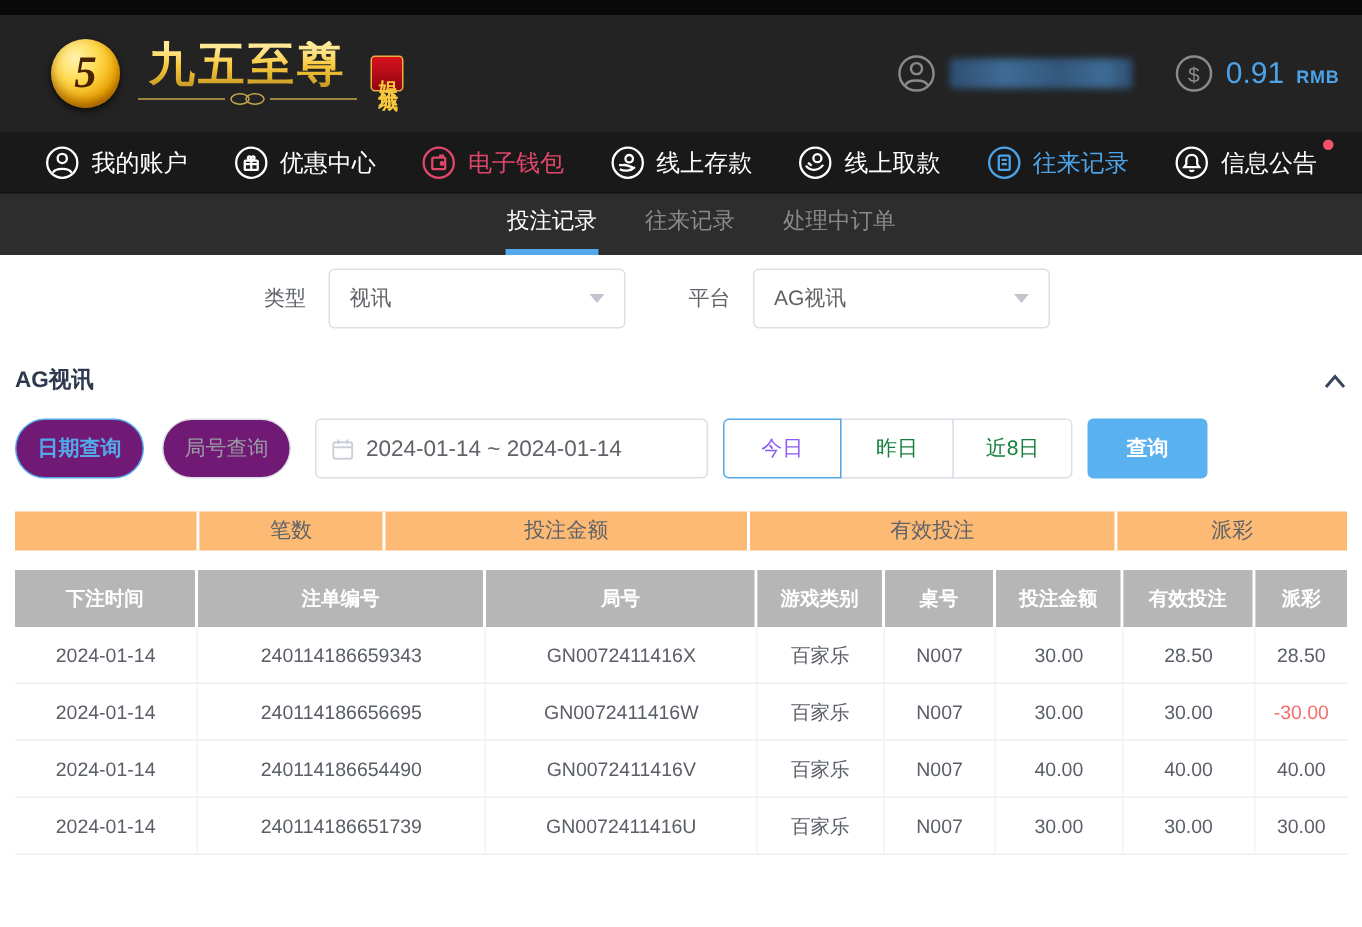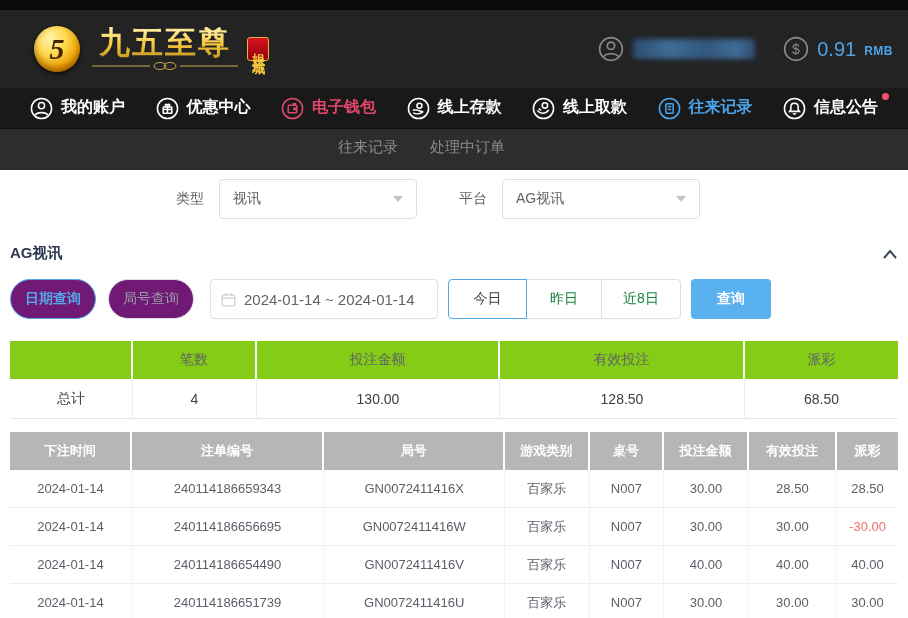--- a/index.html
+++ b/index.html
@@ -30,22 +30,22 @@
   .blur-name { width: 122px; height: 20px; border-radius: 3px;
     background: linear-gradient(90deg,#2e4d6f,#3e6b95 30%,#33587d 60%,#3e6b95 85%,#2e4d6f);
     filter: blur(2.5px); }
   .balance-box { display: flex; align-items: center; gap: 8px; }
   .balance-amount { font-size: 20px; color: #4da3e8; }
   .balance-cur { font-size: 12px; font-weight: bold; color: #4da3e8; letter-spacing: .5px; padding-top: 4px; }
 
   
   .nav { height: 40px; background: #191919; display: flex; align-items: center;
     justify-content: space-between; padding: 0 30px; }
-  .nav-item { display: flex; align-items: flex-start; gap: 8px; color: #fff; font-size: 16px;
-    font-weight: bold; position: relative; cursor: pointer; white-space: nowrap; }
+  .nav-item { display: flex; align-items: flex-end; gap: 8px; color: #fff; font-size: 16px;
+    font-weight: normal; position: relative; cursor: pointer; white-space: nowrap; }
   .nav-item.red { color: #e0476b; }
   .nav-item.blue { color: #4da3e8; }
   .nav-dot { position: absolute; top: -4px; right: -11px; width: 7px; height: 7px;
     border-radius: 50%; background: #f4516c; }
   .cicon { flex: 0 0 auto; }
 
   
   .subtabs { height: 42px; background: #2d2d2d; border-top: 1px solid #111;
     display: flex; align-items: stretch; padding-left: 337px; gap: 30px; }
   .subtab { display: flex; align-items: center; font-size: 15px; color: #8a8a8a;
@@ -67,38 +67,38 @@
     justify-content: space-between; }
   .section-title { font-size: 15px; font-weight: bold; color: #2e3950; }
 
   
   .query-row { margin: 0 10px; height: 40px; display: flex; align-items: center; }
   .btn-pill { height: 40px; width: 86px; border-radius: 20px; border: 1px solid #dcdfe6;
     background: #701a75; display: flex; align-items: center; justify-content: center;
     font-size: 14px; cursor: pointer; }
   .btn-pill.active-blue { border-color: #53a8e9; color: #53a8e9; font-weight: bold; }
   .btn-pill.muted { color: #9a9da3; margin-left: 12px; }
-  .date-input { margin-left: 16px; width: 228px; height: 40px; border: 1px solid #dcdfe6;
+  .date-input { margin-left: 16px; width: 262px; height: 40px; border: 1px solid #dcdfe6;
     border-radius: 4px; display: flex; align-items: center; gap: 8px; padding: 0 10px;
     font-size: 15px; color: #5f6368; cursor: pointer; background: #fff; }
   .btn-group { margin-left: 10px; display: flex; }
   .btn-seg { height: 40px; border: 1px solid #dcdfe6; background: #fff; color: #15803d;
     font-size: 14px; display: flex; align-items: center; justify-content: center;
     cursor: pointer; margin-left: -1px; position: relative; }
   .btn-seg.w1 { width: 79px; } .btn-seg.w2 { width: 76px; } .btn-seg.w3 { width: 80px; }
   .btn-seg.first { border-radius: 4px 0 0 4px; margin-left: 0; }
   .btn-seg.last { border-radius: 0 4px 4px 0; }
-  .btn-seg.active { color: #404040; border-color: #53a8e9; z-index: 2; }
+  .btn-seg.active { color: #8b5cf6; border-color: #53a8e9; z-index: 2; }
   .btn-search { margin-left: 10px; width: 80px; height: 40px; background: #5ab1ef;
     border: none; border-radius: 4px; color: #fff; font-size: 14px; font-weight: bold; cursor: pointer; }
 
   
   .summary-table { margin: 22px 10px 0; }
   .sum-header, .sum-row { display: flex; }
-  .sum-hcell { background: #84cc16; height: 38px; display: flex; align-items: center;
+  .sum-hcell { background: #fdba74; height: 26px; display: flex; align-items: center;
     justify-content: center; font-size: 14px; color: #5f6368; border-right: 2px solid #fff; }
   .sum-hcell:last-child { border-right: none; }
   .sum-row { height: 40px; border-bottom: 1px solid #e4e7ed; }
   .sum-cell { display: flex; align-items: center; justify-content: center; font-size: 14px;
     color: #3c4048; border-right: 1px solid #ebeef5; }
   .sum-cell:last-child { border-right: none; }
   .sc0 { width: 123px; } .sc1 { width: 124px; } .sc2 { width: 243px; }
   .sc3 { width: 245px; } .sc4 { width: 153px; }
 
   
@@ -217,20 +217,21 @@
       <circle cx="12" cy="12" r="10.5"></circle>
       <path d="M12 6.5c-2.4 0-3.8 1.8-3.8 3.8v2.7L6.8 15h10.4l-1.4-2v-2.7c0-2-1.4-3.8-3.8-3.8z"></path>
       <path d="M10.7 16.8c.3 1.4 2.3 1.4 2.6 0"></path>
     </svg>
     <span>信息公告</span>
     <span class="nav-dot"></span>
   </div>
 </div>
 
 <div class="subtabs">
+  <div class="subtab active">投注记录</div>
   <div class="subtab">往来记录</div>
   <div class="subtab">处理中订单</div>
 </div>
 
 <div class="filter-row">
   <span class="filter-label">类型</span>
   <div class="select">
     <span>视讯</span>
     <span class="caret-down"></span>
   </div>
@@ -268,27 +269,20 @@
   <button class="btn-search">查询</button>
 </div>
 
 <div class="summary-table">
   <div class="sum-header">
     <div class="sum-hcell sc0"></div>
     <div class="sum-hcell sc1">笔数</div>
     <div class="sum-hcell sc2">投注金额</div>
     <div class="sum-hcell sc3">有效投注</div>
     <div class="sum-hcell sc4">派彩</div>
-  </div>
-  <div class="sum-row">
-    <div class="sum-cell sc0">总计</div>
-    <div class="sum-cell sc1">4</div>
-    <div class="sum-cell sc2">130.00</div>
-    <div class="sum-cell sc3">128.50</div>
-    <div class="sum-cell sc4">68.50</div>
   </div>
 </div>
 
 <div class="bet-table">
   <div class="bet-header">
     <div class="bet-hcell bc0">下注时间</div>
     <div class="bet-hcell bc1">注单编号</div>
     <div class="bet-hcell bc2">局号</div>
     <div class="bet-hcell bc3">游戏类别</div>
     <div class="bet-hcell bc4">桌号</div>

